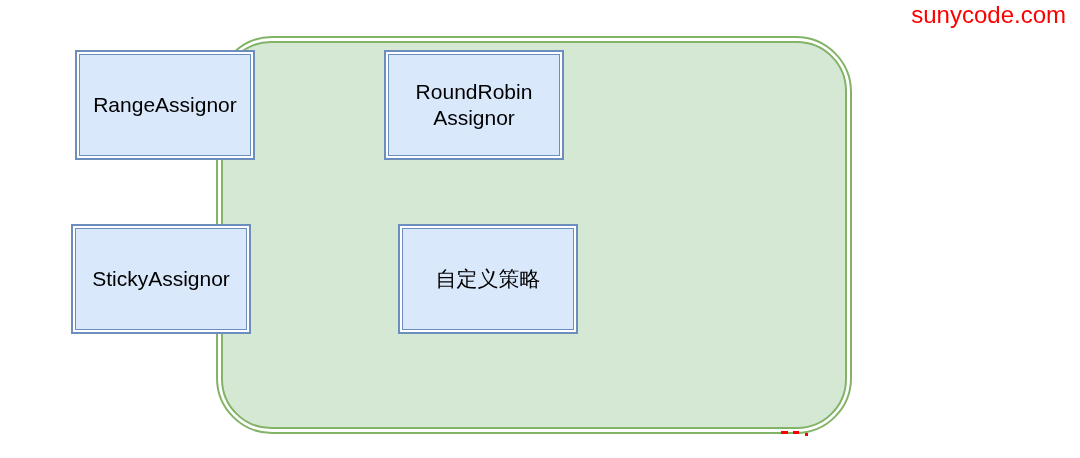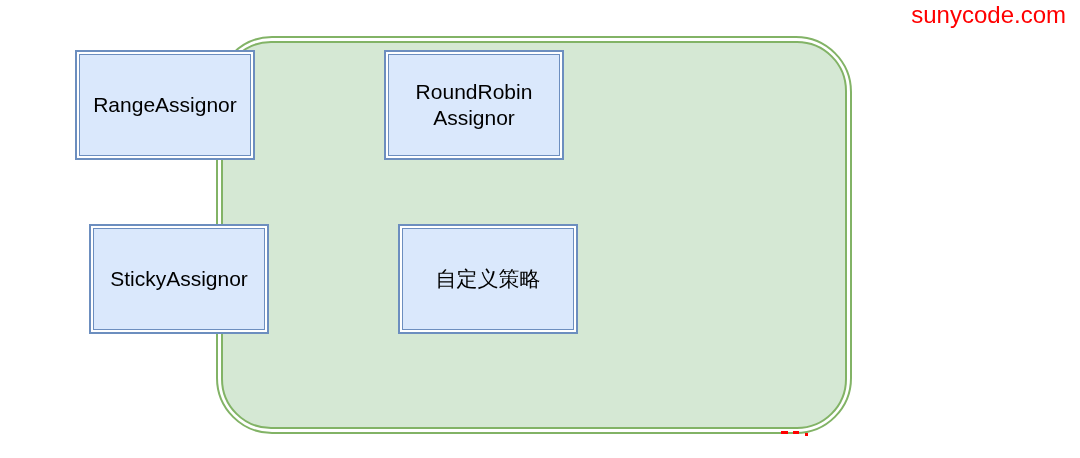--- a/index.html
+++ b/index.html
@@ -67,21 +67,21 @@
   .node-label {
     display: block;
     font-size: 21px;
     line-height: 1.25;
     color: #000000;
     padding: 0 4px;
     word-break: normal;
   }
   .n1 { left: 75px;  top: 50px; }
   .n2 { left: 384px; top: 50px; }
-  .n3 { left: 89px;  top: 224px; }
+  .n3 { left: 71px;  top: 224px; }
   .n4 { left: 384px; top: 224px; margin-left: 14px; }
   
   .mark {
     position: absolute;
     background: #ff0000;
   }
   .m1 { left: 781px; top: 431px; width: 7px; height: 3px; }
   .m2 { left: 793px; top: 431px; width: 6px; height: 3px; }
   .m3 { left: 805px; top: 433px; width: 3px; height: 3px; }
 </style>

